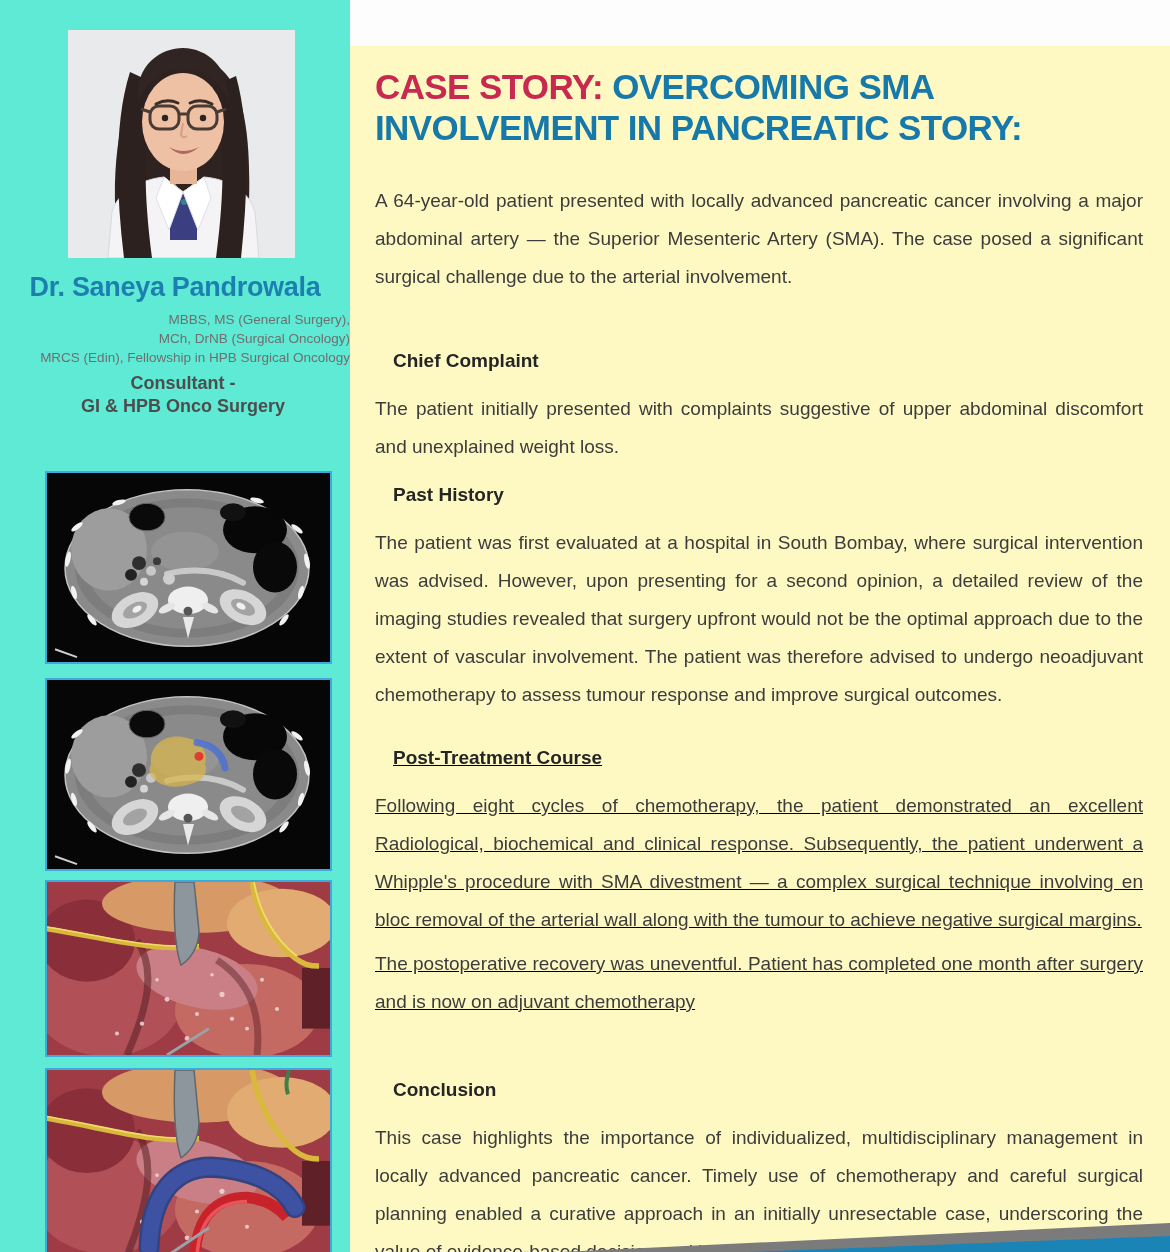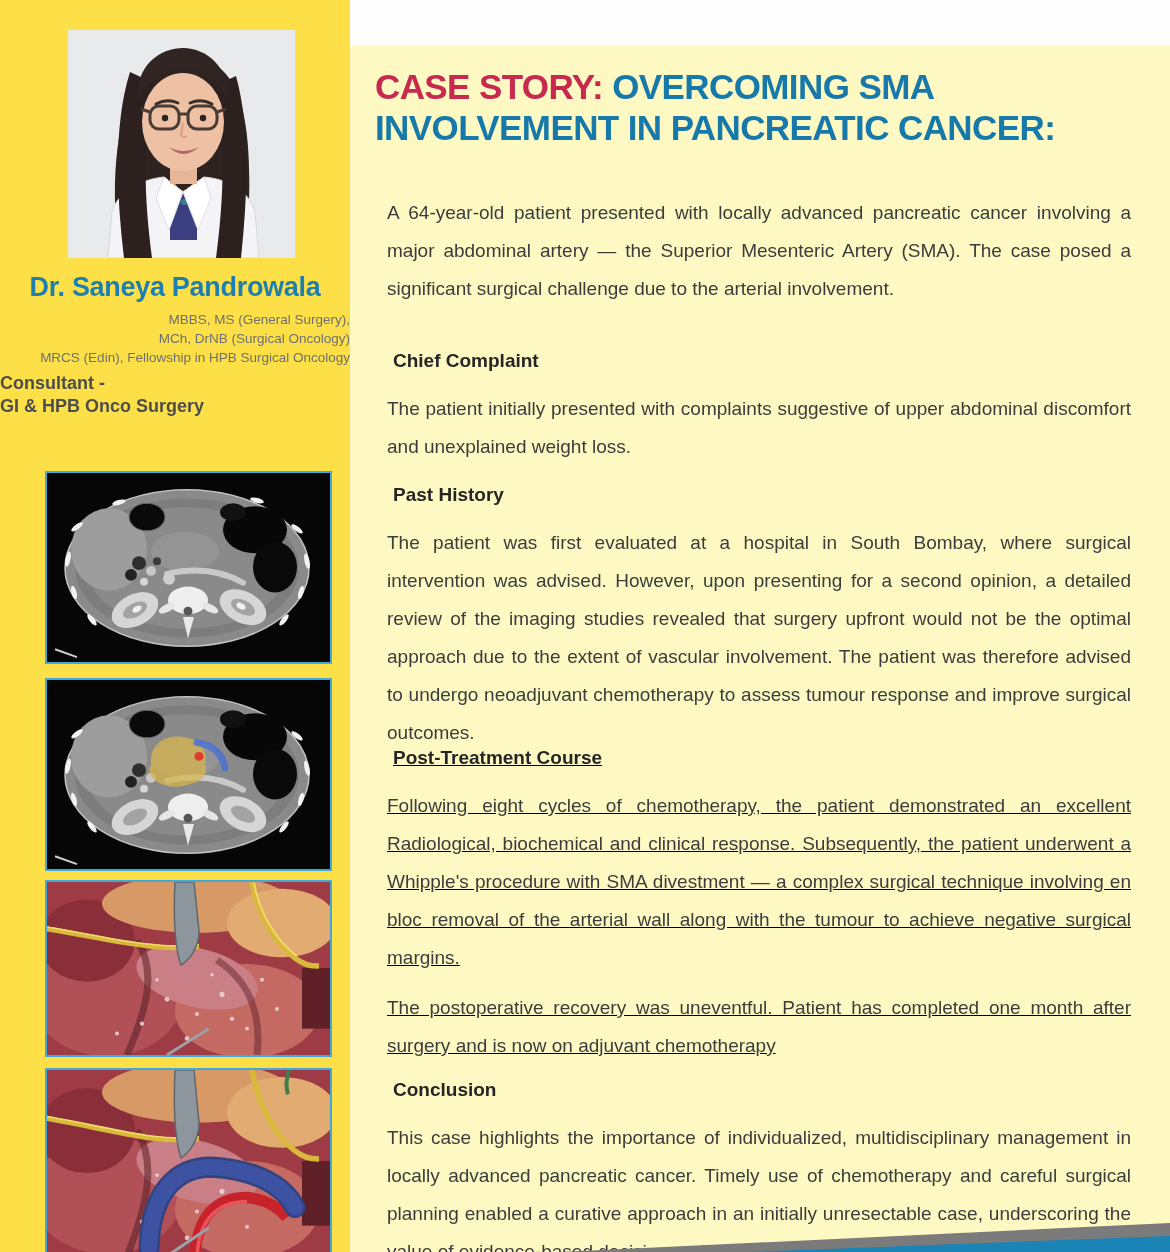--- a/index.html
+++ b/index.html
@@ -1,45 +1,45 @@
 <!DOCTYPE html>
 <html><head>
 <meta charset="utf-8">
 <style>
   html,body{margin:0;padding:0;}
   body{width:1170px;height:1252px;position:relative;overflow:hidden;
        background:#fdfdfe;font-family:"Liberation Sans",sans-serif;}
   .page{position:absolute;inset:0;}
 
   
-  .sidebar{position:absolute;left:0;top:0;width:350px;height:1252px;background:#fde047;}
+  .sidebar{position:absolute;left:0;top:0;width:350px;height:1252px;background:#5eead4;}
   .photo{position:absolute;left:68px;top:30px;width:227px;height:228px;background:#e9eaec;overflow:hidden;}
   .photo svg{display:block;width:100%;height:100%;}
   .doc-name{position:absolute;left:0;top:272px;width:350px;text-align:center;margin:0;
             font-size:27px;font-weight:bold;color:#1c7fb0;letter-spacing:-0.3px;}
   .creds{position:absolute;left:0;top:310px;width:350px;text-align:right;
          font-size:13.5px;color:#6f6f6f;line-height:19px;}
-  .role{position:absolute;left:0;top:372px;width:350px;text-align:left;
-        font-size:18px;font-weight:bold;color:#4d4d4d;line-height:23px;}
+  .role{position:absolute;left:0;top:372px;width:350px;text-align:center;
+        font-size:18px;font-weight:bold;color:#4d4d4d;line-height:23px;padding-left:8px;}
   .med-img{position:absolute;left:45px;width:287px;margin:0;box-sizing:border-box;
            border:2px solid #3fa9dc;background:#000;overflow:hidden;}
   .med-img svg{display:block;width:100%;height:100%;}
   #img-ct1{top:471px;height:193px;}
   #img-ct2{top:678px;height:193px;}
   #img-op1{top:880px;height:177px;}
   #img-op2{top:1068px;height:190px;}
 
   
   .content{position:absolute;left:350px;top:46px;width:820px;height:1220px;
            background:#fef9c3;}
   .title{position:absolute;left:25px;top:20px;width:778px;margin:0;
          font-size:35px;line-height:41px;font-weight:bold;letter-spacing:-0.6px;}
   .title .red{color:#c7294f;}
   .title .blue{color:#1679aa;}
-  .content p{margin:12px;font-size:19px;line-height:38px;color:#3c3c3c;text-align:justify;}
+  .content p{margin:0;font-size:19px;line-height:38px;color:#3c3c3c;text-align:justify;}
   .sec{position:absolute;left:25px;width:768px;}
   .sec h3{margin:18px;font-size:19px;line-height:22px;font-weight:bold;color:#252525;}
   #intro{top:136px;}
   #sec-chief{top:286px;}
   #sec-past{top:420px;}
   #sec-post{top:683px;text-decoration:underline;}
   #sec-concl{top:1015px;}
   .para2{margin-top:6px !important;}
 
   
@@ -254,21 +254,21 @@
         <path d="M102 176 C104 120 130 96 164 96 C204 98 236 112 248 136" fill="none" stroke="#3e52a3" stroke-width="16" stroke-linecap="round"></path>
         <path d="M120 184 L162 156" stroke="#9aa2a8" stroke-width="3"></path>
       </svg>
     </figure>
   </aside>
 
   <main class="content">
     <h1 class="title">
       <span class="red">CASE STORY:</span>
       <span class="blue">OVERCOMING SMA</span><br>
-      <span class="blue">INVOLVEMENT IN PANCREATIC CANCER:</span><br>
+      <span class="blue">INVOLVEMENT IN PANCREATIC STORY:</span><br>
     </h1>
 
     <div class="sec" id="intro">
       <p>A 64-year-old patient presented with locally advanced pancreatic cancer involving a major abdominal artery — the Superior Mesenteric Artery (SMA). The case posed a significant surgical challenge due to the arterial involvement.</p>
     </div>
 
     <div class="sec" id="sec-chief">
       <h3>Chief Complaint</h3>
       <p>The patient initially presented with complaints suggestive of upper abdominal discomfort and unexplained weight loss.</p>
     </div>

